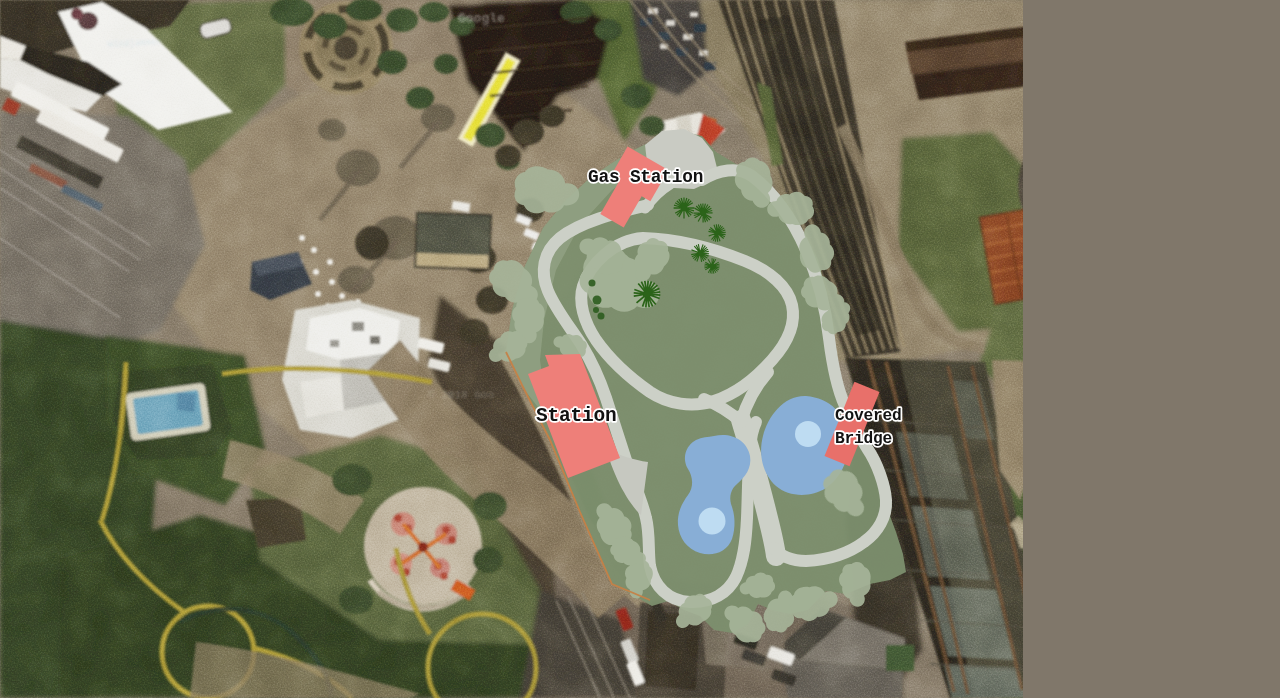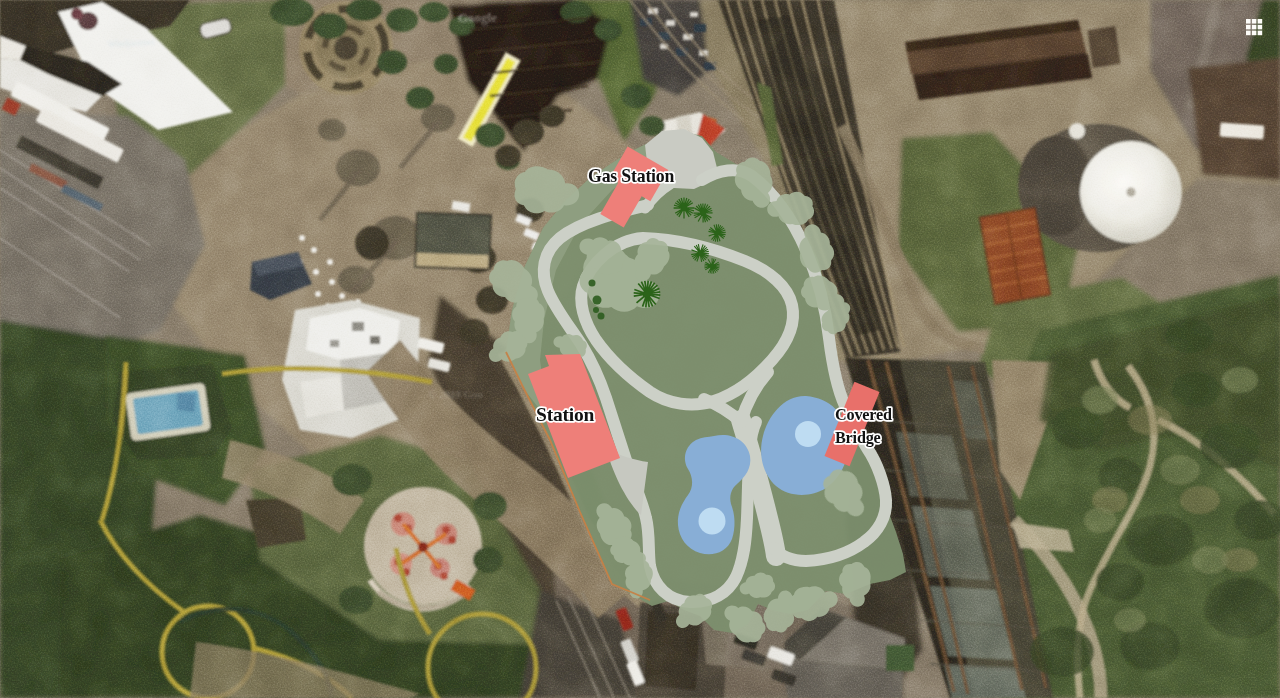--- a/index.html
+++ b/index.html
@@ -1,16 +1,16 @@
 <!DOCTYPE html>
 <html><head>
 <meta charset="utf-8">
 <style>
   html,body{margin:0;padding:0;background:#80776a;}
-  #stage{position:relative;width:1280px;height:698px;overflow:hidden;font-family:Liberation Serif, serif;}
+  #stage{position:relative;width:1023px;height:698px;overflow:hidden;font-family:Liberation Mono, monospace;}
   svg{display:block;}
 </style>
 </head>
 <body>
 <div id="stage">
 <svg width="1280" height="698" viewBox="0 0 1280 698">
 <defs>
   <filter id="b1" x="-30%" y="-30%" width="160%" height="160%">
           <feGaussianBlur stdDeviation="1.1"></feGaussianBlur>
         </filter>

